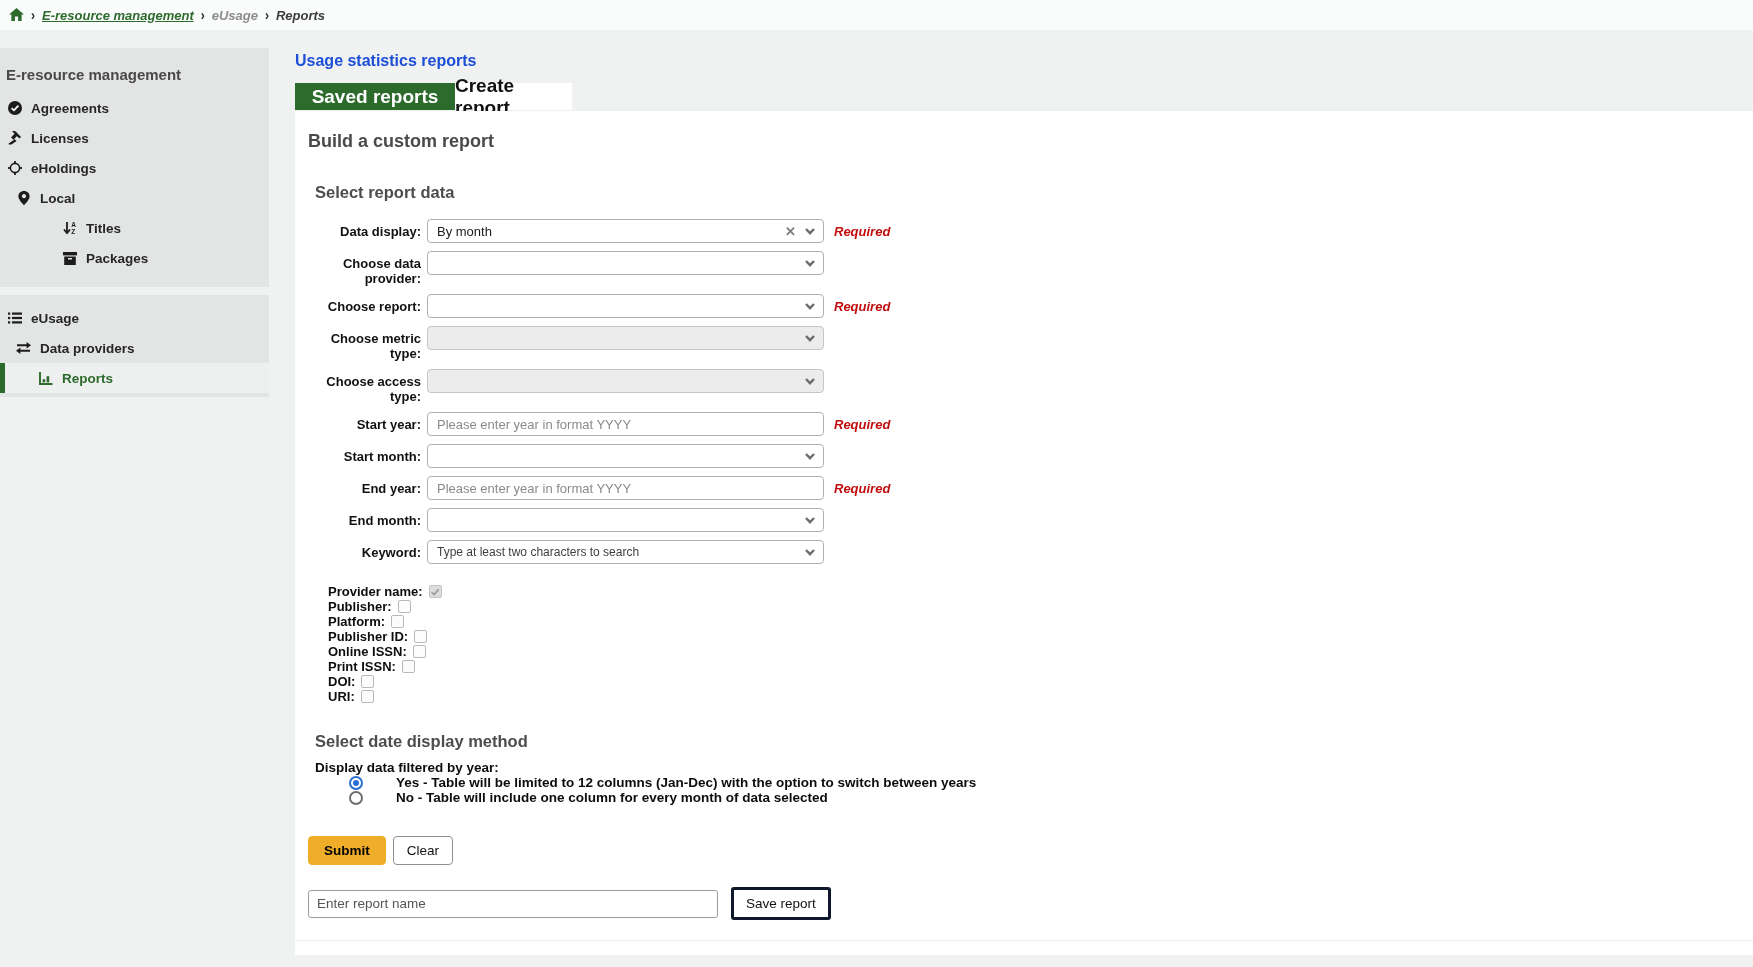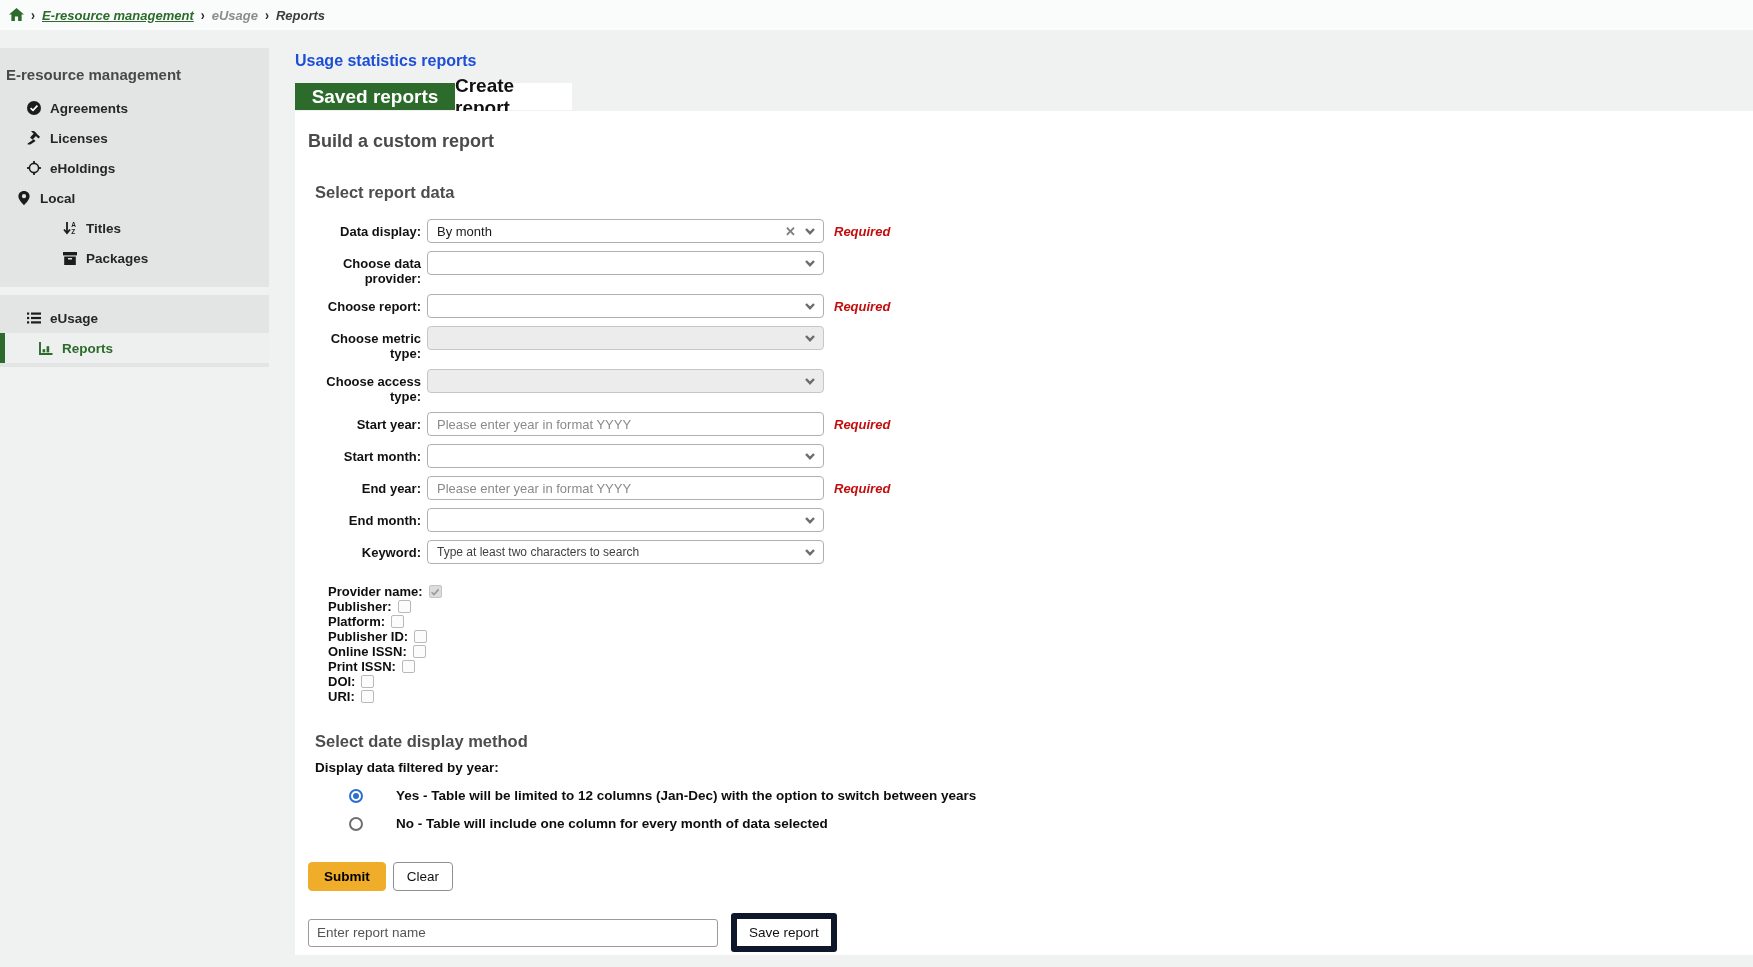--- a/index.html
+++ b/index.html
@@ -14,21 +14,21 @@
   .crumb.current { color:#3d3d3d; font-weight:700; }
 
   
   .sidebar { position:absolute; left:0; top:30px; width:269px; bottom:0; }
   .side-box { background:#e3e4e4; padding:6px 0 14px 0; }
   .side-box.first { margin-top:18px; padding-top:10px; }
   .side-box.second { margin-top:8px; padding-top:8px; padding-bottom:4px; }
   .side-title { font-size:15px; font-weight:700; color:#494949; padding:8px 6px 10px 6px; }
   .side-item { display:flex; align-items:center; gap:9px; height:30px; font-size:13.5px; font-weight:700; color:#262626; cursor:pointer; }
   .side-item .ic { display:inline-flex; width:15px; justify-content:center; color:#1c1c1c; }
-  .lvl1 { padding-left:26px; }
+  .lvl1 { padding-left:7px; }
   .lvl2 { padding-left:16px; }
   .lvl3 { padding-left:62px; }
   .side-item.selected { background:#eeefef; border-left:5px solid #2c6b2c; color:#2c6b2c; }
   .side-item.selected .ic { color:#2c6b2c; }
   .side-item.selected.lvl2 { padding-left:33px; }
 
   
   .main { position:absolute; left:295px; top:30px; right:0; bottom:0; }
   .main-title { font-size:16px; font-weight:700; color:#1d4ed8; margin-top:22px; }
   .tabs { display:flex; margin-top:13px; height:27px; }
@@ -58,36 +58,36 @@
 
   
   .cb-row { display:flex; justify-content:space-between; margin:0 208px 0 20px; margin-top:20px;flex-direction:column; }
   .cb-item { display:flex; align-items:center; gap:6px; font-size:13px; font-weight:700; color:#0d0d0d; }
   .cb { width:13px; height:13px; border:1px solid #b9b9b9; border-radius:2px; background:#fcfcfc; display:inline-flex; align-items:center; justify-content:center; cursor:pointer; }
   .cb.checked-disabled { background:#dcdcdc; border-color:#c4c4c4; cursor:default; }
 
   
   .sec-head.dd { margin-top:28px; }
   .dd-sub { font-size:13.5px; font-weight:700; color:#0d0d0d; margin:9px 0 0 7px; }
-  .radio-row { display:flex; align-items:center; margin-left:41px; margin-top:13px; gap:33px; }
+  .radio-row { display:flex; align-items:center; margin-left:41px; gap:33px; }
   .radio { width:14px; height:14px; border-radius:50%; border:2px solid #6f6f6f; background:#fff; position:relative; cursor:pointer; flex:none; }
   .radio.sel2 { border-color:#2b6fd6; }
   .radio.sel2::after { content:""; position:absolute; left:2px; top:2px; width:6px; height:6px; border-radius:50%; background:#2b6fd6; }
   .radio-label { font-size:13.5px; font-weight:700; color:#0d0d0d; }
 
   
   .btn-row { display:flex; gap:7px; margin-top:31px; }
   .btn { font-size:13.5px; border-radius:4px; cursor:pointer; font-family:"Liberation Sans", sans-serif; }
   .btn.submit { background:#efad29; border:1px solid #efad29; color:#000000; font-weight:700; padding:6px 15px; }
   .btn.clear { background:#fff; border:1px solid #8f8f8f; color:#111; padding:6px 13px; }
 
   .save-row { display:flex; align-items:center; gap:13px; margin-top:22px; }
   .save-input { width:410px; height:28px; border:1px solid #9b9b9b; border-radius:3px; padding:0 8px; font-size:13.5px; font-family:"Liberation Sans", sans-serif; color:#222; }
   .save-input::placeholder { color:#555; }
-  .btn.save { border:6px solid #0f172a; background:#fff; color:#111; border-radius:3px; padding:6px 12px; }
+  .btn.save { border:3px solid #0f172a; background:#fff; color:#111; border-radius:3px; padding:6px 12px; }
 
   .panel-divider { border-top:1px solid #ebebeb; margin-top:20px; margin-left:-13px; }
 </style>
 </head>
 <body>
 
 <div class="topbar">
   <span style="display:inline-flex;">
     <svg width="15" height="14" viewBox="0 0 16 15">
         <path d="M8 0 L16 7 H13.5 V14 H9.7 V9.2 H6.3 V14 H2.5 V7 H0 Z" fill="#2c6b2c"></path>
@@ -188,20 +188,31 @@
               <rect x="0" y="4.9" width="2.2" height="2.2"></rect>
               <rect x="4" y="4.9" width="10" height="2.2"></rect>
               <rect x="0" y="9.3" width="2.2" height="2.2"></rect>
               <rect x="4" y="9.3" width="10" height="2.2"></rect>
             </g>
           </svg>
       </span>
       <span>eUsage</span>
     </div>
 
+    <div class="side-item lvl2">
+      <span class="ic">
+        <svg width="15" height="12" viewBox="0 0 15 12">
+            <g fill="#1c1c1c">
+              <path d="M15 3.2 L10.6 0 V2.2 H1 V4.2 H10.6 V6.4 Z"></path>
+              <path d="M0 8.8 L4.4 5.6 V7.8 H14 V9.8 H4.4 V12 Z"></path>
+            </g>
+          </svg>
+      </span>
+      <span>Data providers</span>
+    </div>
 
     <div class="side-item lvl2 selected">
       <span class="ic">
         <svg width="14" height="13" viewBox="0 0 14 13">
             <g fill="none" stroke="#2c6b2c" stroke-width="1.9">
               <path d="M1 0 V12 H13.5"></path>
             </g>
             <g fill="#2c6b2c">
               <rect x="3.6" y="7.2" width="2.6" height="3.2"></rect>
               <rect x="7.6" y="4.2" width="2.6" height="6.2"></rect>

